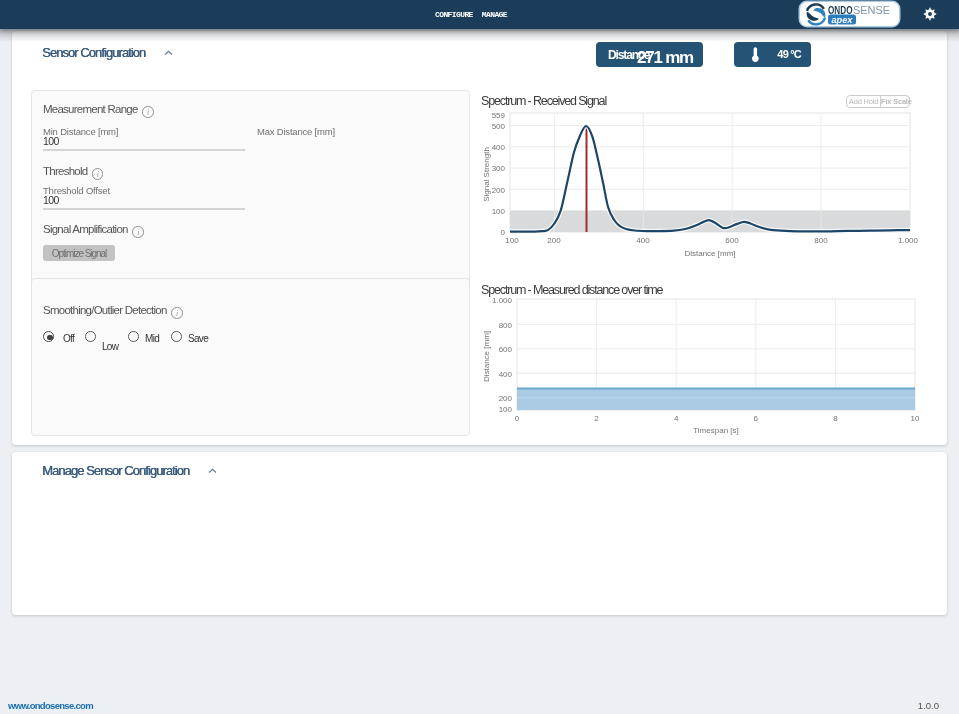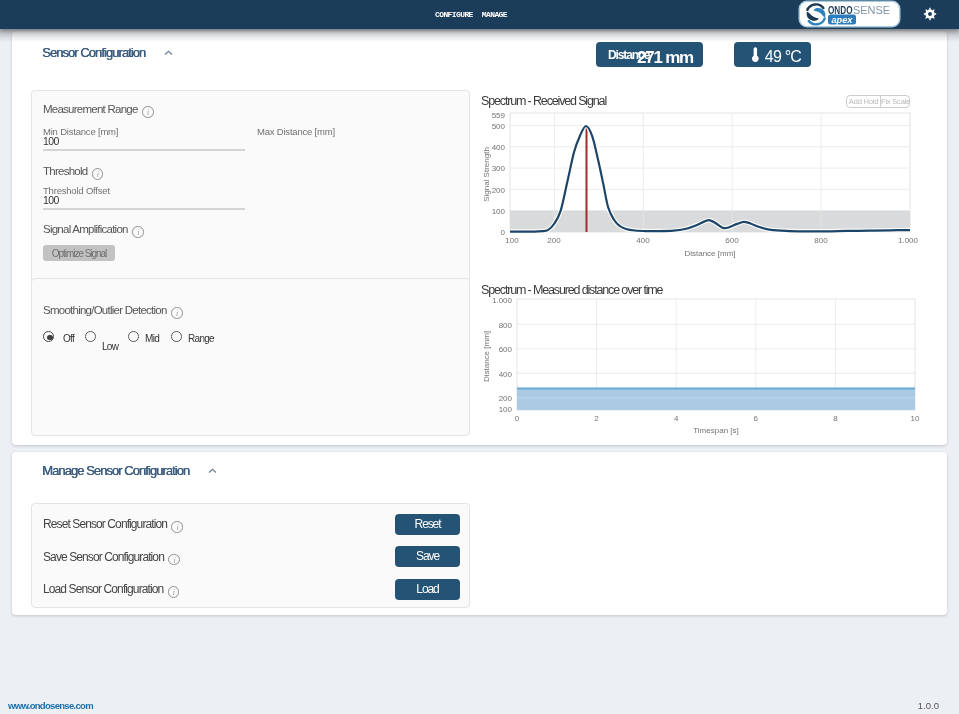--- a/index.html
+++ b/index.html
@@ -55,21 +55,21 @@
       </svg>
   </div>
   <div class="badge" style="left:584px;width:107px;">
     <span style="position:absolute;left:12px;top:6px;font-size:12px;font-weight:bold;letter-spacing:-1.1px;">Distance</span>
     <span style="position:absolute;right:10px;top:6px;font-size:17px;font-weight:bold;letter-spacing:-1.2px;">271 mm</span>
   </div>
   <div class="badge" style="left:722px;width:77px;">
     <svg width="11" height="17" viewBox="0 0 14 20" style="position:absolute;left:16px;top:4px;">
       <path fill="#fff" d="M9 11.5V3a2.2 2.2 0 0 0-4.4 0v8.5a4.3 4.3 0 1 0 4.4 0z"></path>
     </svg>
-    <span style="position:absolute;right:10px;top:6px;font-size:16px;font-weight:normal;letter-spacing:-0.8px;">49 °C</span>
+    <span style="position:absolute;right:10px;top:6px;font-size:11px;font-weight:bold;letter-spacing:-0.8px;">49 °C</span>
   </div>
 
   <div class="card" style="top:59px;height:205px;">
     <div class="sechead" style="position:absolute;left:11px;top:12px;">Measurement Range <span class="info">i</span></div>
     <div class="flabel" style="position:absolute;left:11px;top:36px;">Min Distance [mm]</div>
     <div class="fval" style="position:absolute;left:11px;top:43px;width:202px;">100</div>
     <div class="flabel" style="position:absolute;left:225px;top:36px;">Max Distance [mm]</div>
     <div class="sechead" style="position:absolute;left:11px;top:74px;">Threshold <span class="info">i</span></div>
     <div class="flabel" style="position:absolute;left:11px;top:95px;">Threshold Offset</div>
     <div class="fval" style="position:absolute;left:11px;top:102px;width:202px;">100</div>
@@ -81,27 +81,27 @@
     <div class="sechead" style="position:absolute;left:11px;top:25px;">Smoothing/Outlier Detection <span class="info">i</span></div>
     <div style="position:absolute;left:11px;top:52px;font-size:10px;color:#333;letter-spacing:-0.7px;">
       <span style="position:absolute;left:0px;top:0px;width:10.7px;height:10.7px;border:1.4px solid #4a4a4a;border-radius:50%;"></span>
       <span style="position:absolute;left:4.2px;top:3.9px;width:5.6px;height:5.6px;background:#3f3f3f;border-radius:50%;"></span>
       <span style="position:absolute;left:20px;top:1.5px;">Off</span>
       <span style="position:absolute;left:42px;top:0px;width:10.7px;height:10.7px;border:1.4px solid #5a5a5a;border-radius:50%;"></span>
       <span style="position:absolute;left:59px;top:1.5px;margin-top:8px;">Low</span>
       <span style="position:absolute;left:85px;top:0px;width:10.7px;height:10.7px;border:1.4px solid #5a5a5a;border-radius:50%;"></span>
       <span style="position:absolute;left:102px;top:1.5px;">Mid</span>
       <span style="position:absolute;left:128px;top:0px;width:10.7px;height:10.7px;border:1.4px solid #5a5a5a;border-radius:50%;"></span>
-      <span style="position:absolute;left:145px;top:1.5px;">Range</span>
+      <span style="position:absolute;left:145px;top:1.5px;">Save</span>
     </div>
   </div>
 
   <div class="ct" style="left:469px;top:63px;">Spectrum - Received Signal</div>
   <div style="position:absolute;left:834px;top:64px;height:13px;border:1px solid #ccc;border-radius:4px;font-size:7.5px;letter-spacing:-0.2px;color:#b9b9b9;line-height:12px;white-space:nowrap;">
-    <span style="width:34px;text-align:center;border-right:1px solid #ccc;display:inline-block;vertical-align:top;">Add Hold</span><span style="width:28px;text-align:center;display:inline-block;vertical-align:top;">Fix Scale</span>
+    <span style="width:34px;text-align:center;border-right:1px solid #ccc;display:inline-block;vertical-align:top;">Add Hold</span><span style="width:28px;text-align:center;display:inline-block;vertical-align:top;font-weight:bold;">Fix Scale</span>
   </div>
   <svg width="470" height="154" viewBox="480 106 470 154" style="position:absolute;left:468px;top:75px;">
     <rect x="510" y="113" width="400" height="119" fill="#fff" stroke="#e3e3e3" stroke-width="1"></rect>
     <g stroke="#ececec" stroke-width="1">
       <line x1="554.4" y1="113" x2="554.4" y2="232"></line>
         <line x1="643.3" y1="113" x2="643.3" y2="232"></line>
       <line x1="732.2" y1="113" x2="732.2" y2="232"></line>
         <line x1="821.1" y1="113" x2="821.1" y2="232"></line>
       <line x1="510" y1="210.7" x2="910" y2="210.7"></line>
         <line x1="510" y1="189.4" x2="910" y2="189.4"></line>
@@ -176,24 +176,16 @@
     <text x="486.5" y="354" class="axlab" text-anchor="middle" font-size="8.5" transform="rotate(-90 489 354)">Distance [mm]</text>
   </svg>
 </div>
 
 <div class="panel" id="panel2">
   <div class="h1" style="left:30px;top:11px;">Manage Sensor Configuration
     <svg class="caret" width="9" height="6" viewBox="0 0 9 6" style="margin-left:16px;">
         <path d="M1 4.5 L4.5 1.3 L8 4.5" fill="none" stroke="#6e8296" stroke-width="1.3"></path>
       </svg>
   </div>
-  <div class="card" style="top:51px;height:105px;">
-    <div class="mrow" style="top:13px;">Reset Sensor Configuration <span class="info">i</span></div>
-    <button class="btn" style="top:10px;">Reset</button>
-    <div class="mrow" style="top:45.5px;">Save Sensor Configuration <span class="info">i</span></div>
-    <button class="btn" style="top:42px;">Save</button>
-    <div class="mrow" style="top:78px;">Load Sensor Configuration <span class="info">i</span></div>
-    <button class="btn" style="top:75px;">Load</button>
-  </div>
 </div>
 
 <div style="position:absolute;left:8px;top:700px;font-size:9.5px;font-weight:bold;color:#1a70ae;letter-spacing:-0.7px;">www.ondosense.com</div>
 <div style="position:absolute;right:20px;top:700px;font-size:9.5px;color:#555;">1.0.0</div>
 
 </body></html>

